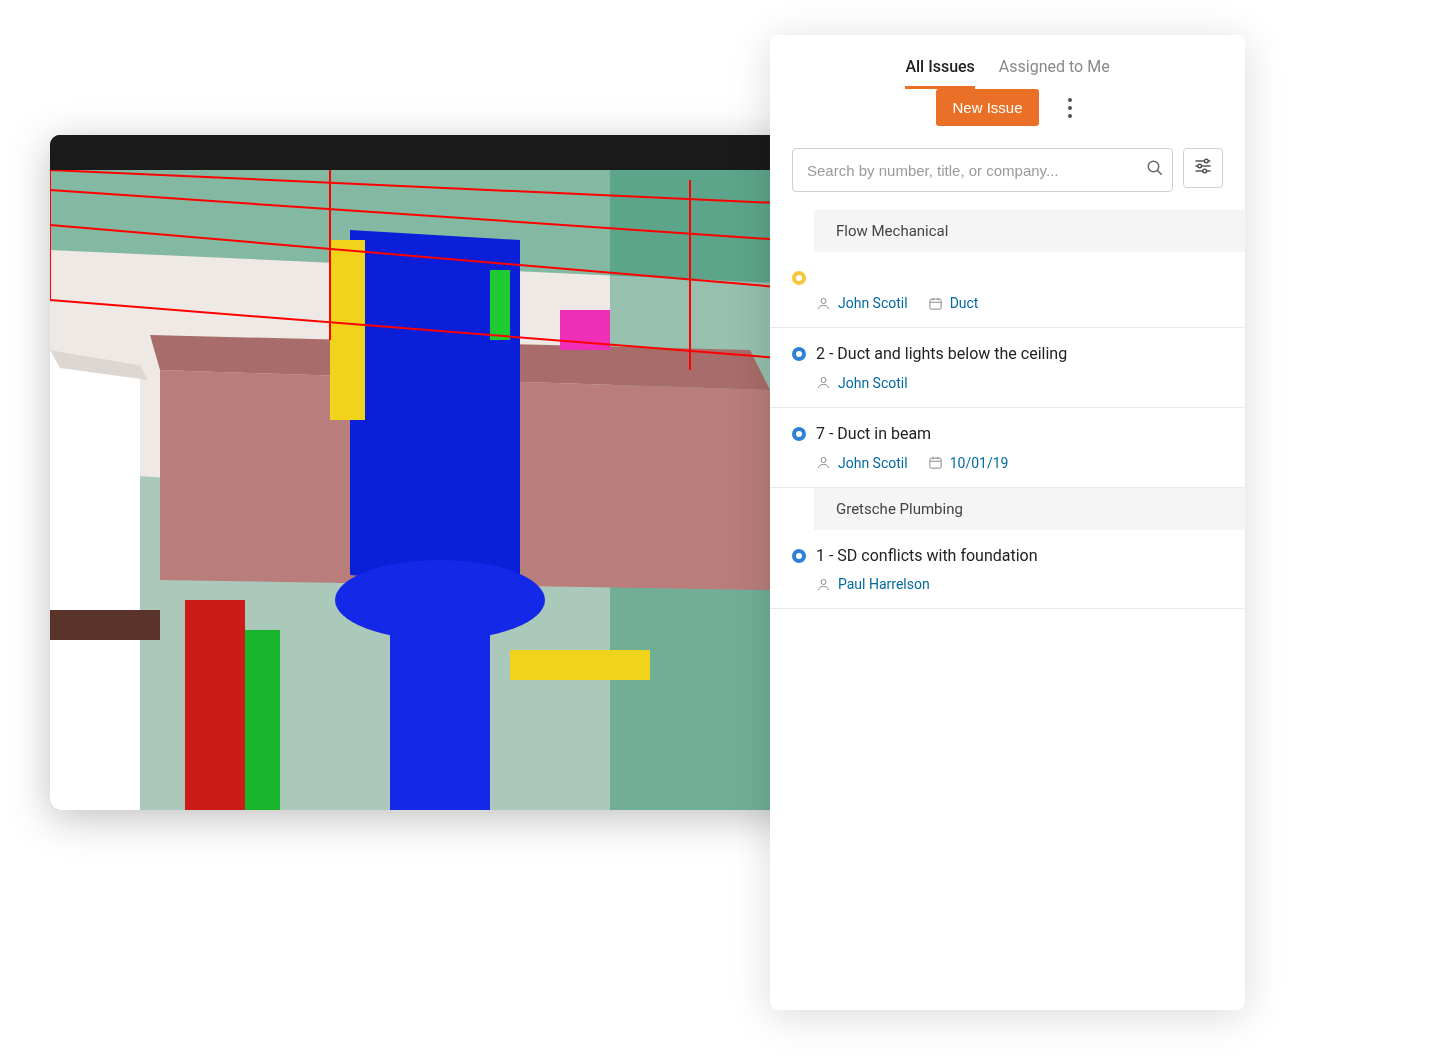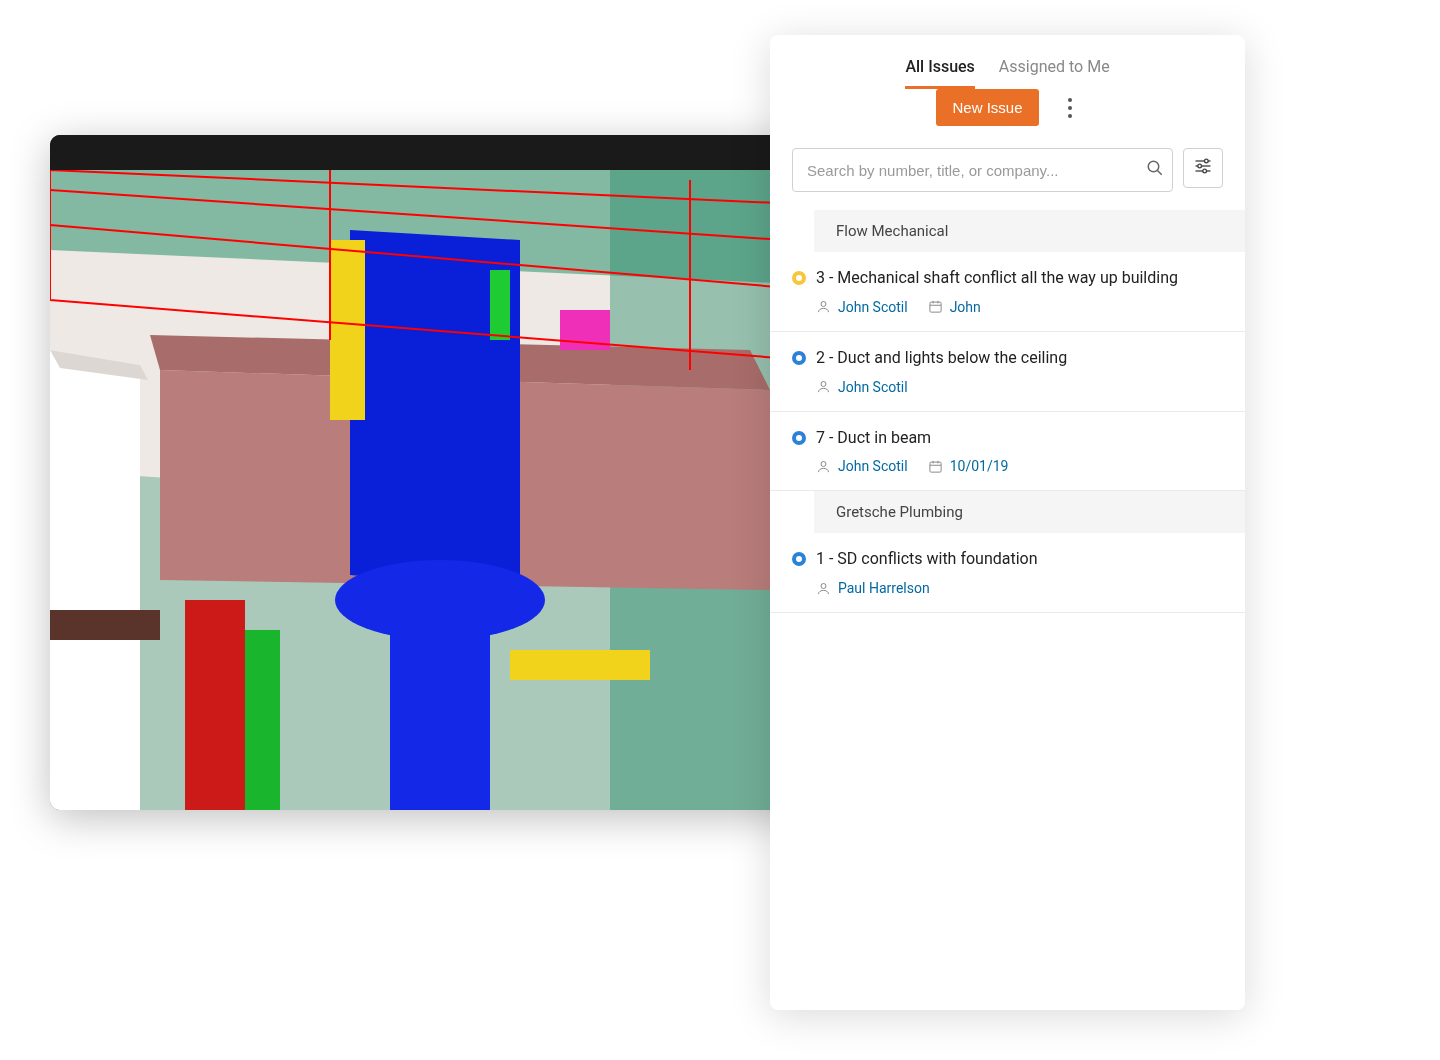--- a/index.html
+++ b/index.html
@@ -282,38 +282,37 @@
 
   </div>
 
   <div class="panel-body">
 
     <div class="group-header">Flow Mechanical</div>
 
     <div class="issue">
       <div class="issue-title-row">
         <span class="status-dot status-amber"></span>
-        <span class="issue-title">3 - Mechanical shaft conflict all the way up building</span>
       </div>
       <div class="issue-meta">
         <span class="meta-item">
           <svg viewBox="0 0 24 24">
               <circle cx="12" cy="8" r="4"></circle>
               <path d="M4 21c0-4 4-6 8-6s8 2 8 6"></path>
             </svg>
           <span>John Scotil</span>
         </span>
         <span class="meta-item">
           <svg viewBox="0 0 24 24">
               <rect x="3" y="5" width="18" height="16" rx="2"></rect>
               <line x1="3" y1="10" x2="21" y2="10"></line>
               <line x1="8" y1="3" x2="8" y2="7"></line>
               <line x1="16" y1="3" x2="16" y2="7"></line>
             </svg>
-          <span>John</span>
+          <span>Duct</span>
         </span>
       </div>
     </div>
 
     <div class="issue">
       <div class="issue-title-row">
         <span class="status-dot status-blue"></span>
         <span class="issue-title">2 - Duct and lights below the ceiling</span>
       </div>
       <div class="issue-meta">

